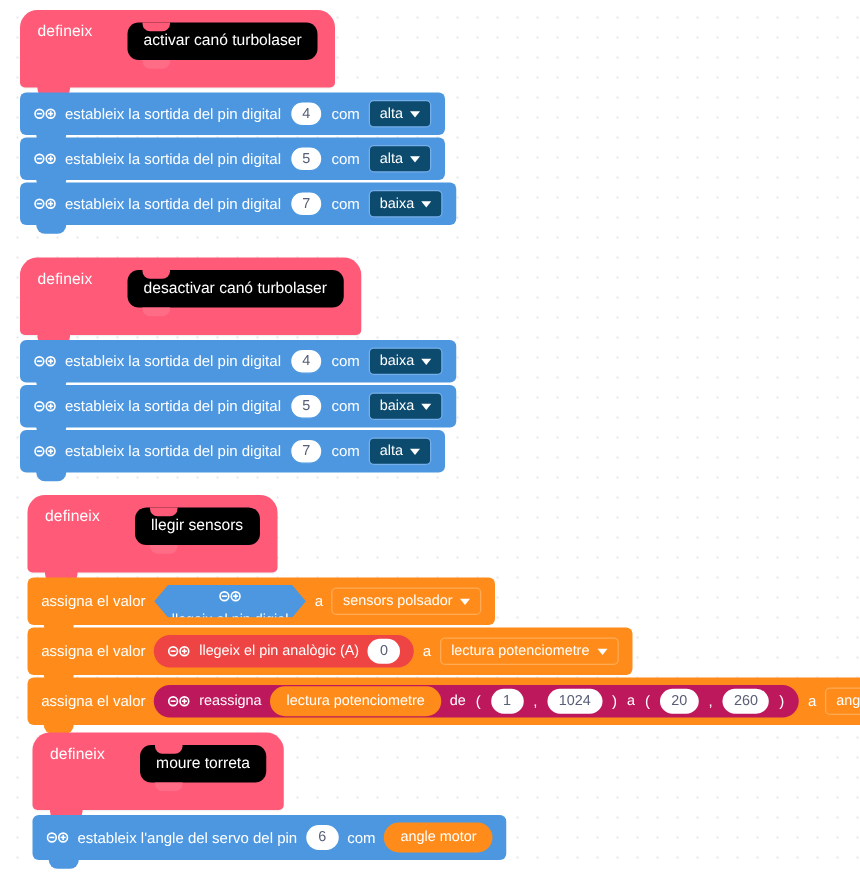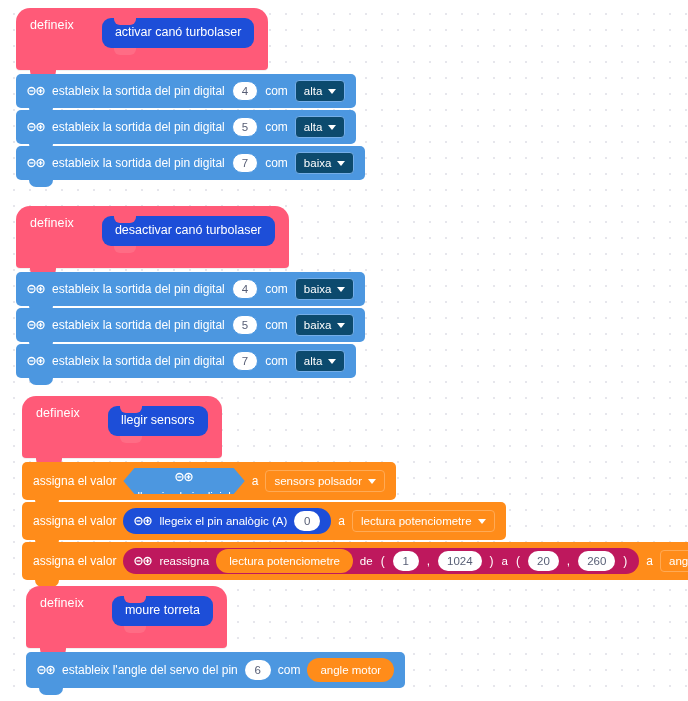--- a/index.html
+++ b/index.html
@@ -34,21 +34,21 @@
   .define::after{ 
     content:"";position:absolute;left:14px;bottom:-8px;
     width:26px;height:9px;background:#FF5A78;
     border-radius:0 0 7px 7px;
   }
   .define-label{
     color:#ffffff;font-size:12.5px;letter-spacing:.1px;white-space:nowrap;
   }
   .proto{
     position:relative;
-    background:#1d4ed8;
+    background:#000000;
     border-radius:9px;
     padding:8px 13px;
     color:#ffffff;font-size:12.5px;white-space:nowrap;
     line-height:1.1;
   }
   .proto::before{ 
     content:"";position:absolute;left:12px;top:0;
     width:22px;height:7px;background:#FF5A78;
     border-radius:0 0 6px 6px;
   }
@@ -149,21 +149,21 @@
 
   
   .oval{
     display:inline-flex;align-items:center;gap:7px;
     border-radius:14px;
     padding:3px 11px;
     height:26px;
     box-sizing:border-box;
     font-size:11.5px;color:#ffffff;white-space:nowrap;
   }
-  .oval.blue{background:#1d4ed8;}
+  .oval.blue{background:#ef4444;}
   .oval.purple{background:#be185d;}
   .oval.orangevar{background:#FF8C1A;border-radius:14px;padding:4px 13px;height:24px;}
 
   .paren{color:#ffffff;font-size:12px;padding:0 1px;}
 
   
   #s1{left:16px;top:8px;}
   #s2{left:16px;top:206px;}
   #s3{left:22px;top:396px;}
   #s4{left:26px;top:586px;}

